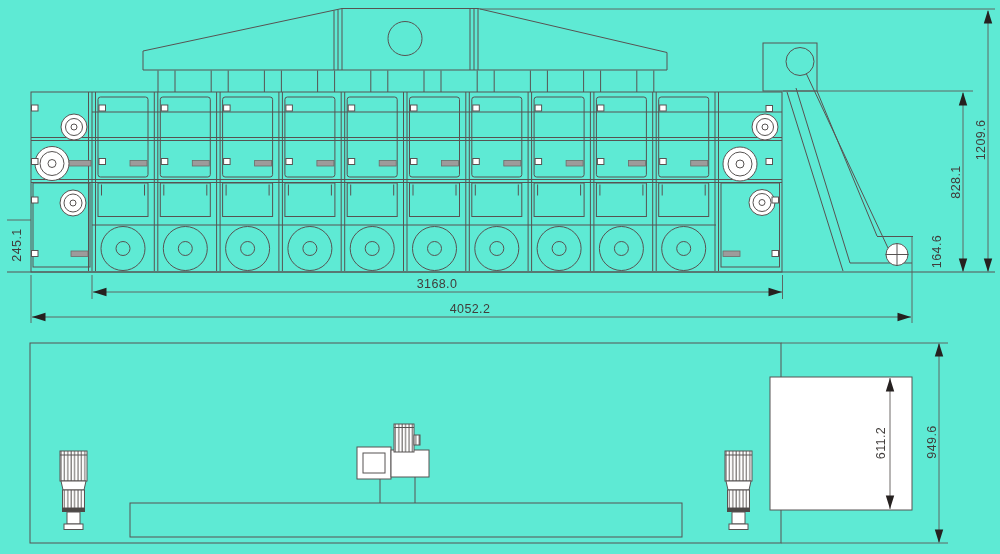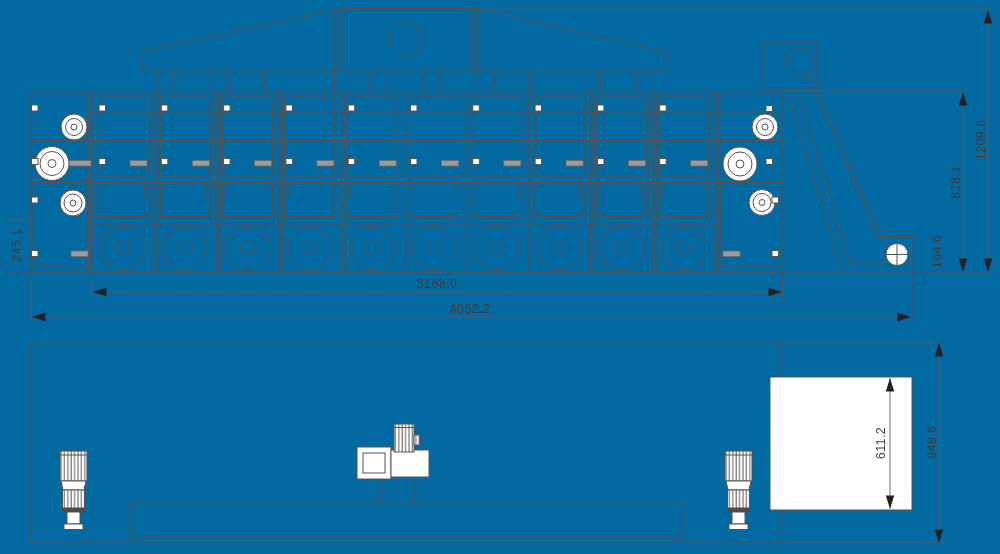--- a/index.html
+++ b/index.html
@@ -1,16 +1,16 @@
 <!DOCTYPE html>
 <html><head>
 <meta charset="utf-8">
 <style>
   html,body{margin:0;padding:0;background:#ffffff;}
-  .stage{width:1000px;height:554px;position:relative;background:#0369a1;overflow:hidden;}
+  .stage{width:1000px;height:554px;position:relative;background:#5eead4;overflow:hidden;}
   svg{display:block;}
   .ln{stroke:#575352;stroke-width:1;fill:none;}
   .thin{stroke:#5d5957;stroke-width:0.9;fill:none;}
   .wf{fill:#ffffff;stroke:#575352;stroke-width:1;}
   .gf{fill:#9d9b9b;stroke:#6e6a68;stroke-width:0.8;}
   .dk{fill:#4d4947;stroke:none;}
   .arr{fill:#262120;stroke:none;}
   .dtx{font-family:"Liberation Sans",sans-serif;font-size:12.5px;fill:#413d3b;letter-spacing:0.4px;}
 </style>
 </head>

